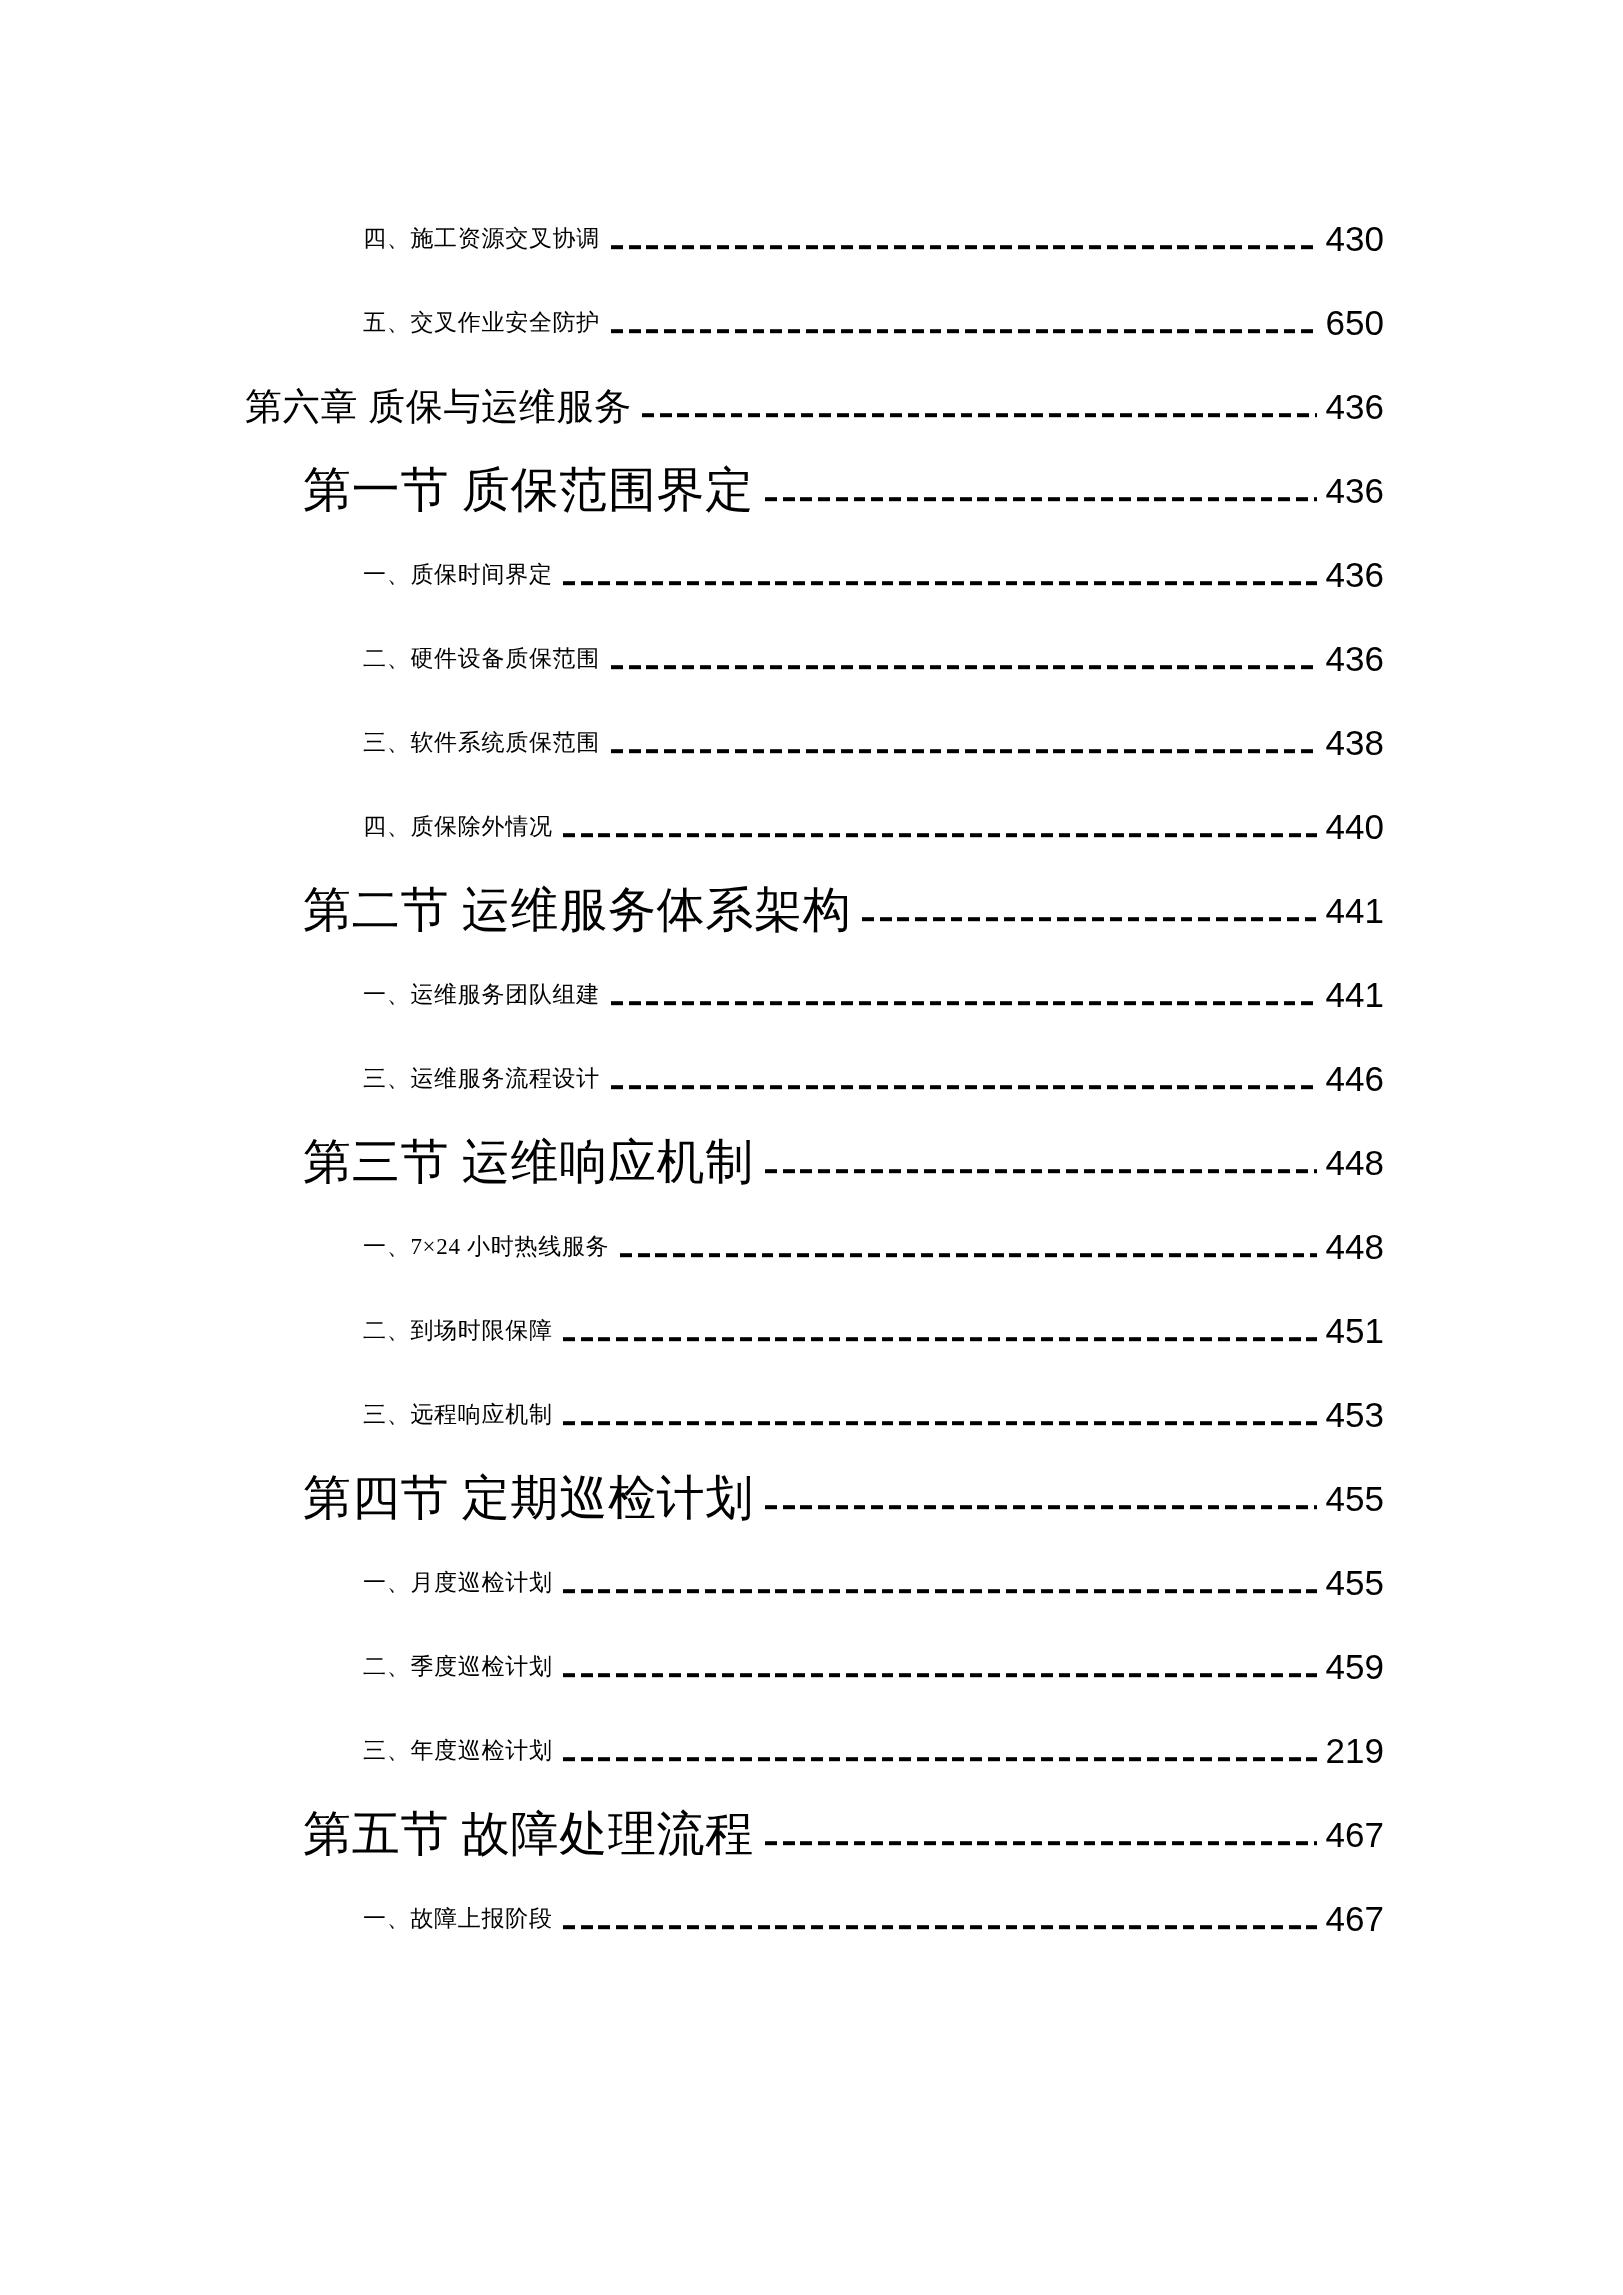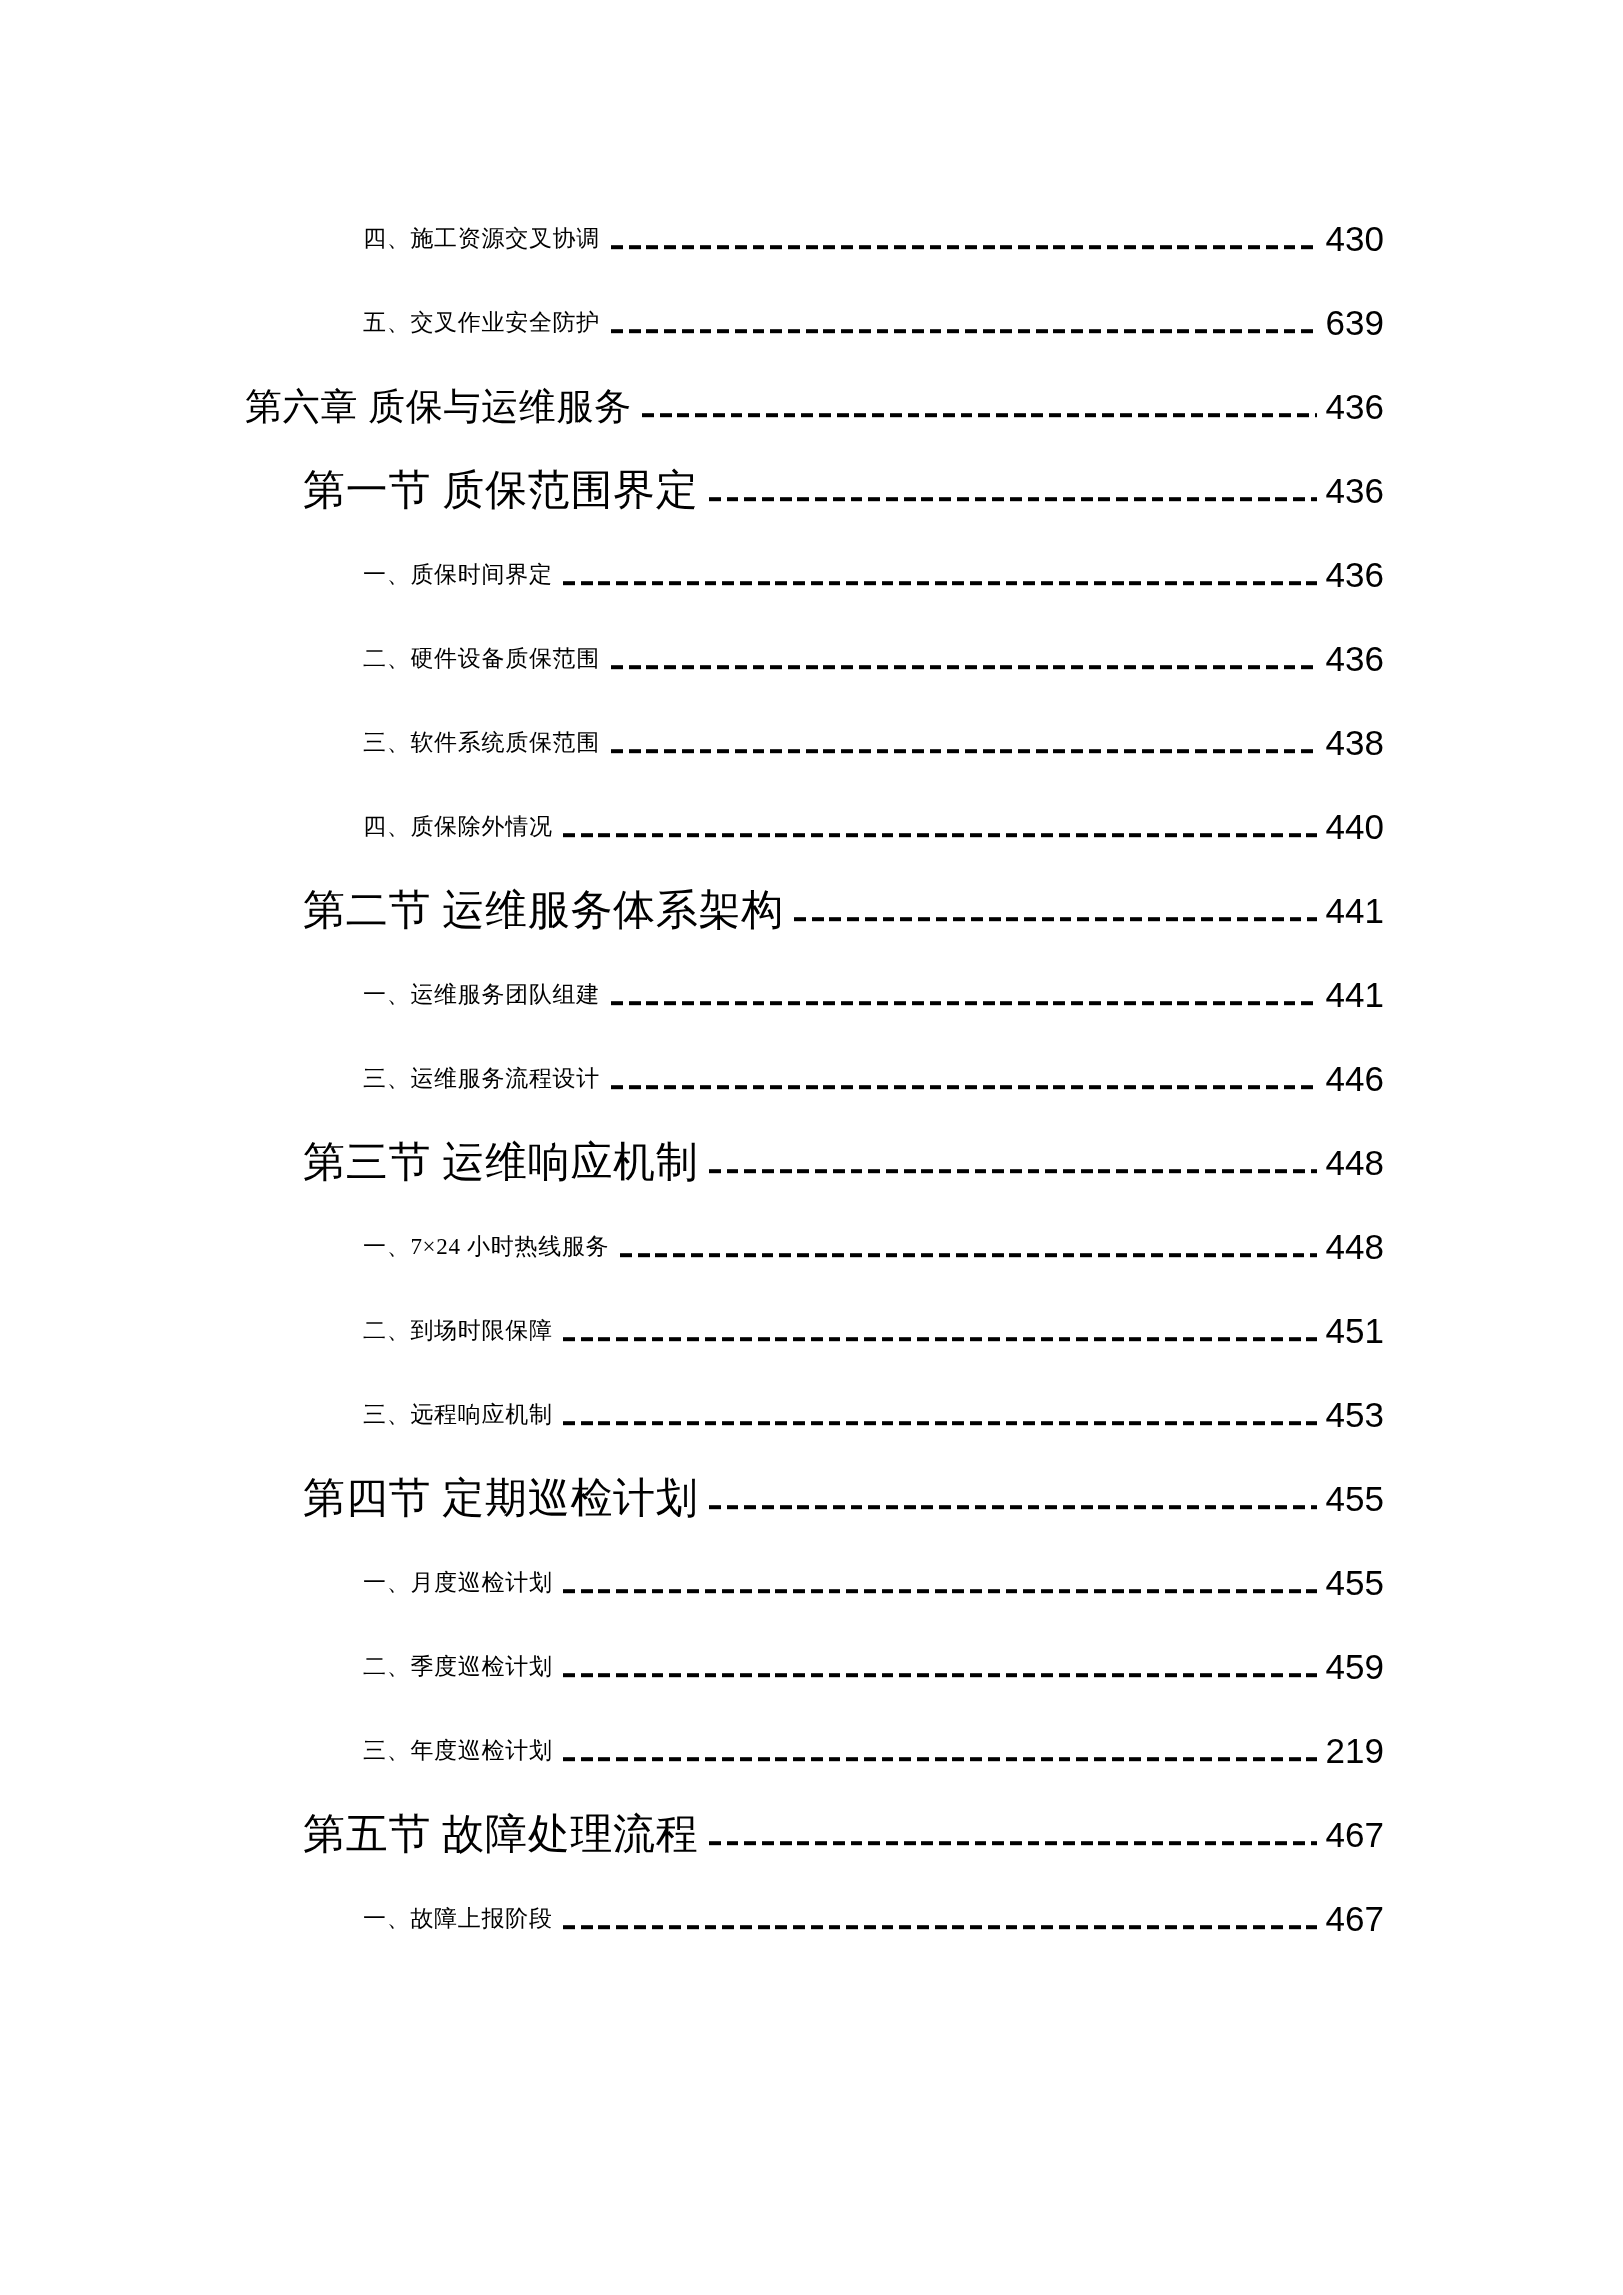--- a/index.html
+++ b/index.html
@@ -37,21 +37,21 @@
   .toc-row.level-2 { padding-left: 58px; }
   .toc-row.level-3 { padding-left: 118px; }
 
   .toc-label {
     font-size: 23px;
     line-height: 1;
     letter-spacing: 0.7px;
     flex: 0 0 auto;
   }
   .toc-row.level-1 .toc-label { font-size: 37px; }
-  .toc-row.level-2 .toc-label { font-size: 42px; }
+  .toc-row.level-2 .toc-label { font-size: 48px; }
 
   .toc-leader {
     flex: 1 1 auto;
     height: 3.9px;
     margin: 0 7.9px 0 10.5px;
     background-image: repeating-linear-gradient(
       to right,
       #000000 0px, #000000 11.8px,
       transparent 11.8px, transparent 17.7px
     );
@@ -74,21 +74,21 @@
 
   <div class="toc-row level-3">
     <span class="toc-label">四、施工资源交叉协调</span>
     <span class="toc-leader"></span>
     <span class="toc-page-num">430</span>
   </div>
 
   <div class="toc-row level-3">
     <span class="toc-label">五、交叉作业安全防护</span>
     <span class="toc-leader"></span>
-    <span class="toc-page-num">639</span>
+    <span class="toc-page-num">650</span>
   </div>
 
   <div class="toc-row level-1">
     <span class="toc-label">第六章 质保与运维服务</span>
     <span class="toc-leader"></span>
     <span class="toc-page-num">436</span>
   </div>
 
   <div class="toc-row level-2">
     <span class="toc-label">第一节 质保范围界定</span>

